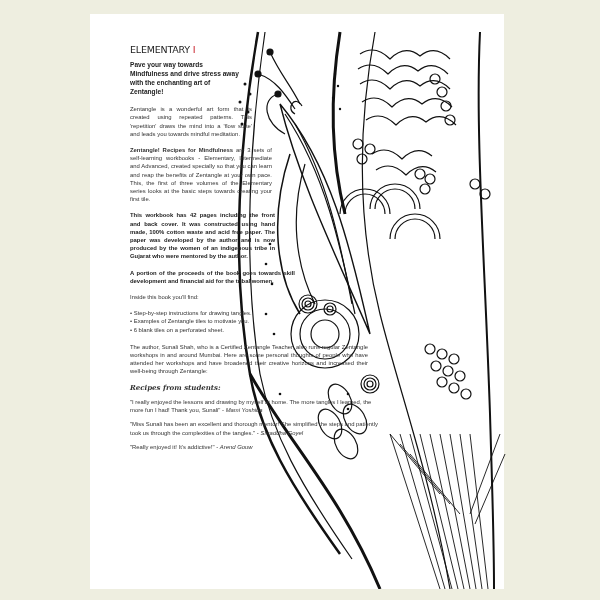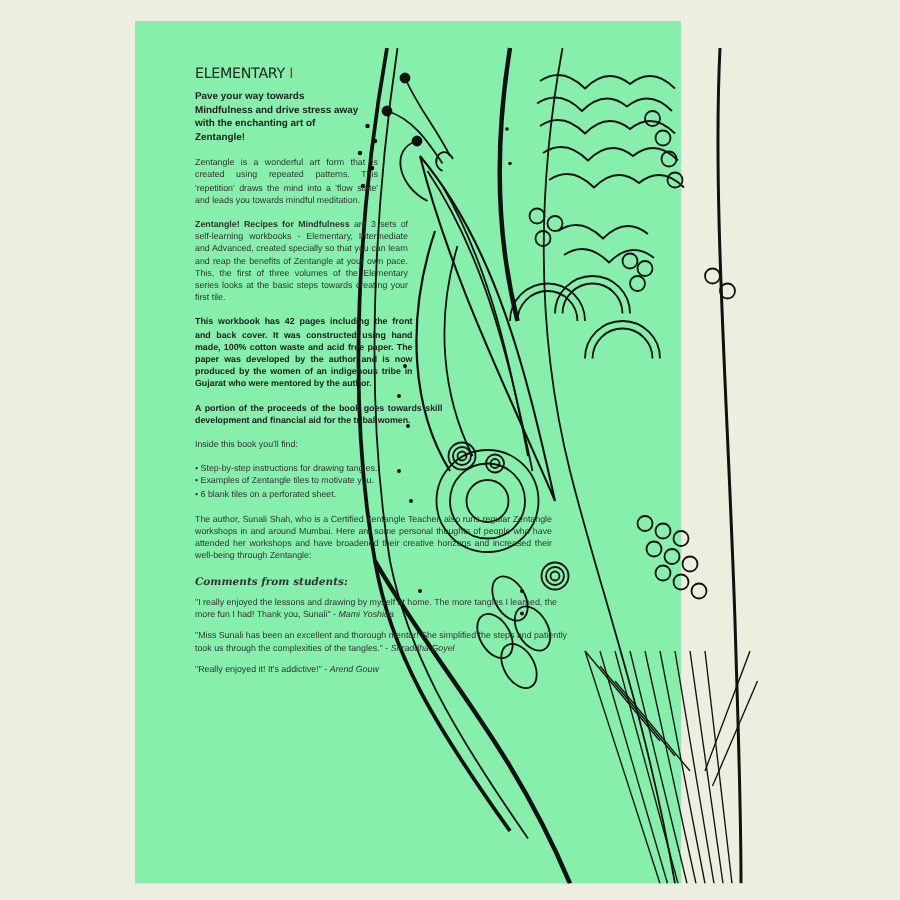--- a/index.html
+++ b/index.html
@@ -1,22 +1,22 @@
 <!DOCTYPE html>
 <html><head>
 <meta charset="utf-8">
 <style>
   html, body { margin:0; padding:0; }
   body {
     width:600px; height:600px; background:#eeeee0; position:relative; overflow:hidden;
     font-family:"Liberation Sans", sans-serif;
   }
   .page {
-    position:absolute; left:90px; top:14px; width:364px; height:575px;
-    background:#86efac;
+    position:absolute; left:90px; top:14px; width:414px; height:575px;
+    background:#ffffff;
   }
   .art { position:absolute; left:0; top:0; width:422px; height:575px; }
   .text { position:absolute; left:40px; top:32px; width:250px; color:#333; font-size:5.9px; line-height:8.2px; }
   .title { font-family:"DejaVu Sans", sans-serif; font-size:9.5px; letter-spacing:-0.2px; color:#222; margin:0 0 6px 0; }
   .title .num { color:#c8202a; }
   .intro { font-weight:bold; font-size:6.6px; line-height:9px; width:110px; margin:0 0 9px 0; color:#222; }
   p { margin:0 0 8px 0; }
   .narrow { width:122px; text-align:justify; }
   .mid { width:142px; text-align:justify; }
   .boldblock { font-weight:bold; color:#222; width:145px; text-align:justify; }
@@ -159,18 +159,18 @@
     <p class="mid"><b>Zentangle! Recipes for Mindfulness</b><span> are 3 sets of self-learning workbooks - Elementary, Intermediate and Advanced, created specially so that you can learn and reap the benefits of Zentangle at your own pace. This, the first of three volumes of the Elementary series looks at the basic steps towards creating your first tile.</span></p>
     <p class="boldblock">This workbook has 42 pages including the front and back cover. It was constructed using hand made, 100% cotton waste and acid free paper. The paper was developed by the author and is now produced by the women of an indigenous tribe in Gujarat who were mentored by the author.</p>
     <p class="boldblock wide">A portion of the proceeds of the book goes towards skill development and financial aid for the tribal women.</p>
     <p>Inside this book you'll find:</p>
     <ul>
       <li>• Step-by-step instructions for drawing tangles.</li>
       <li>• Examples of Zentangle tiles to motivate you.</li>
       <li>• 6 blank tiles on a perforated sheet.</li>
     </ul>
     <p class="author">The author, Sunali Shah, who is a Certified Zentangle Teacher, also runs regular Zentangle workshops in and around Mumbai. Here are some personal thoughts of people who have attended her workshops and have broadened their creative horizons and increased their well-being through Zentangle:</p>
-    <div class="comments-h">Comments from students:</div>
+    <div class="comments-h">Recipes from students:</div>
     <p class="quote"><span>"I really enjoyed the lessons and drawing by myself at home. The more tangles I learned, the more fun I had! Thank you, Sunali" - </span><span class="who">Mami Yoshida</span></p>
     <p class="quote"><span>"Miss Sunali has been an excellent and thorough mentor! She simplified the steps and patiently took us through the complexities of the tangles." - </span><span class="who">Shraddha Goyel</span></p>
     <p class="quote"><span>"Really enjoyed it! It's addictive!" - </span><span class="who">Arend Gouw</span></p>
   </div>
 </div>
 
 </body></html>

